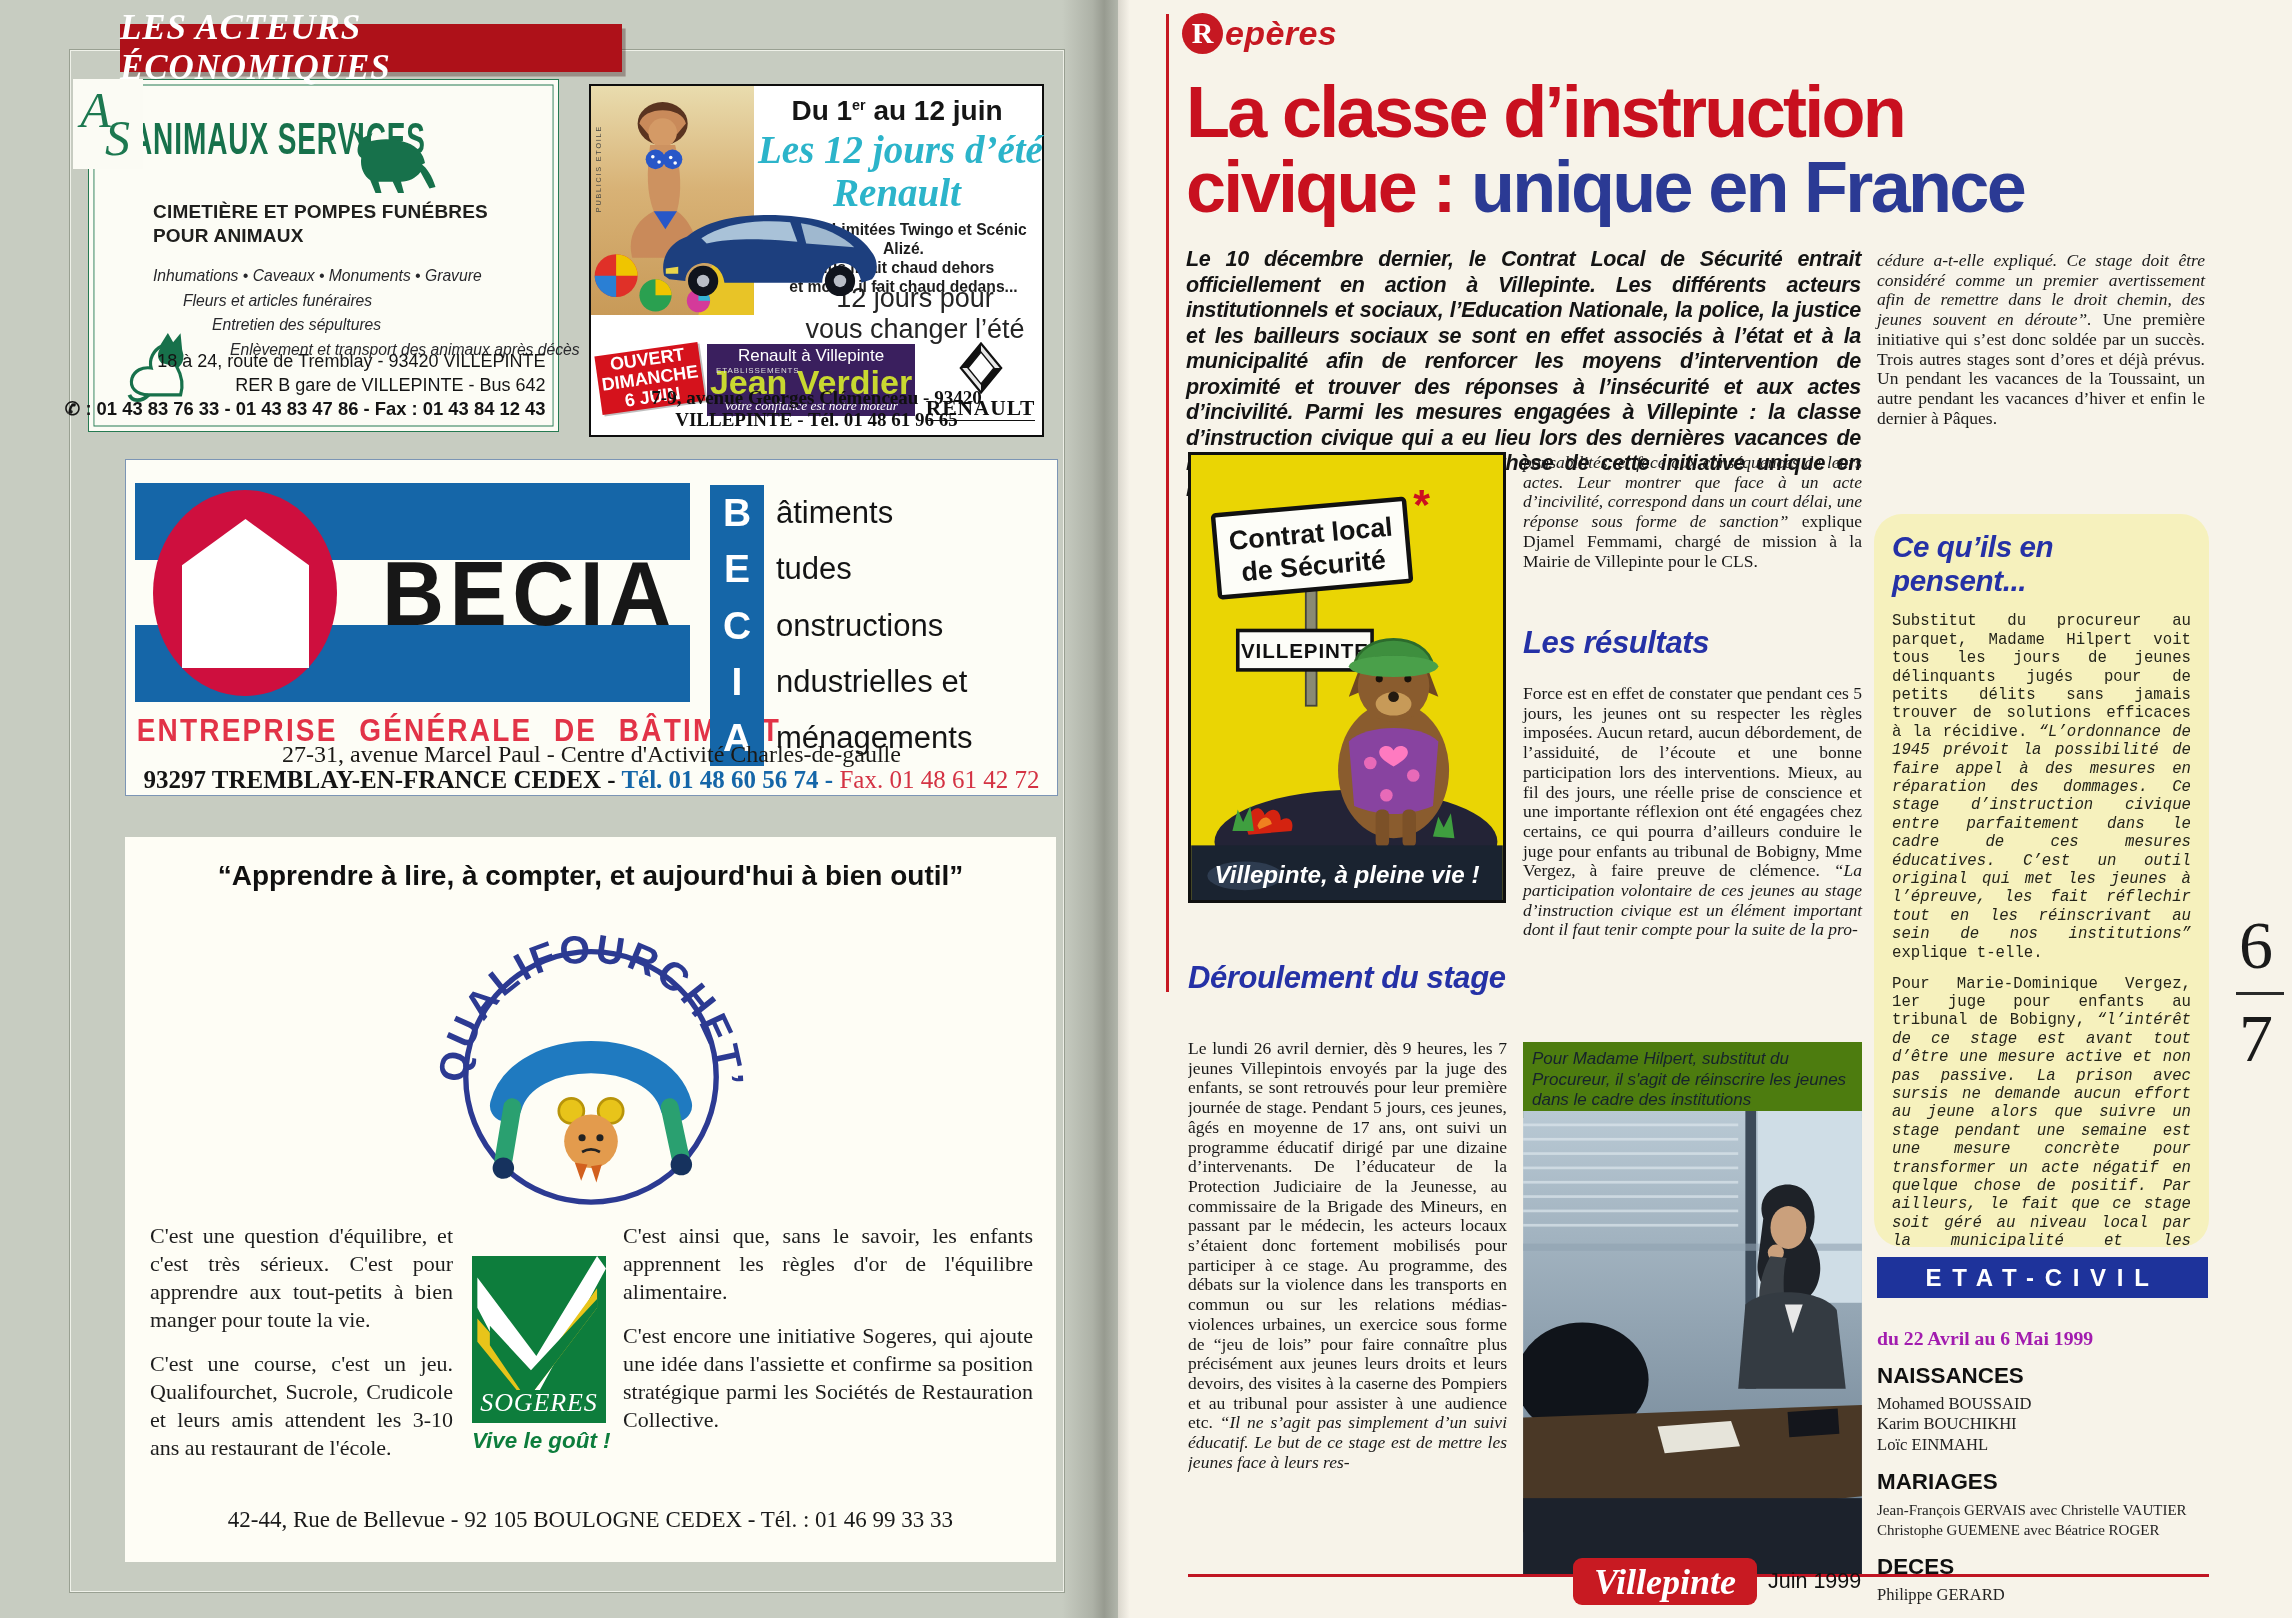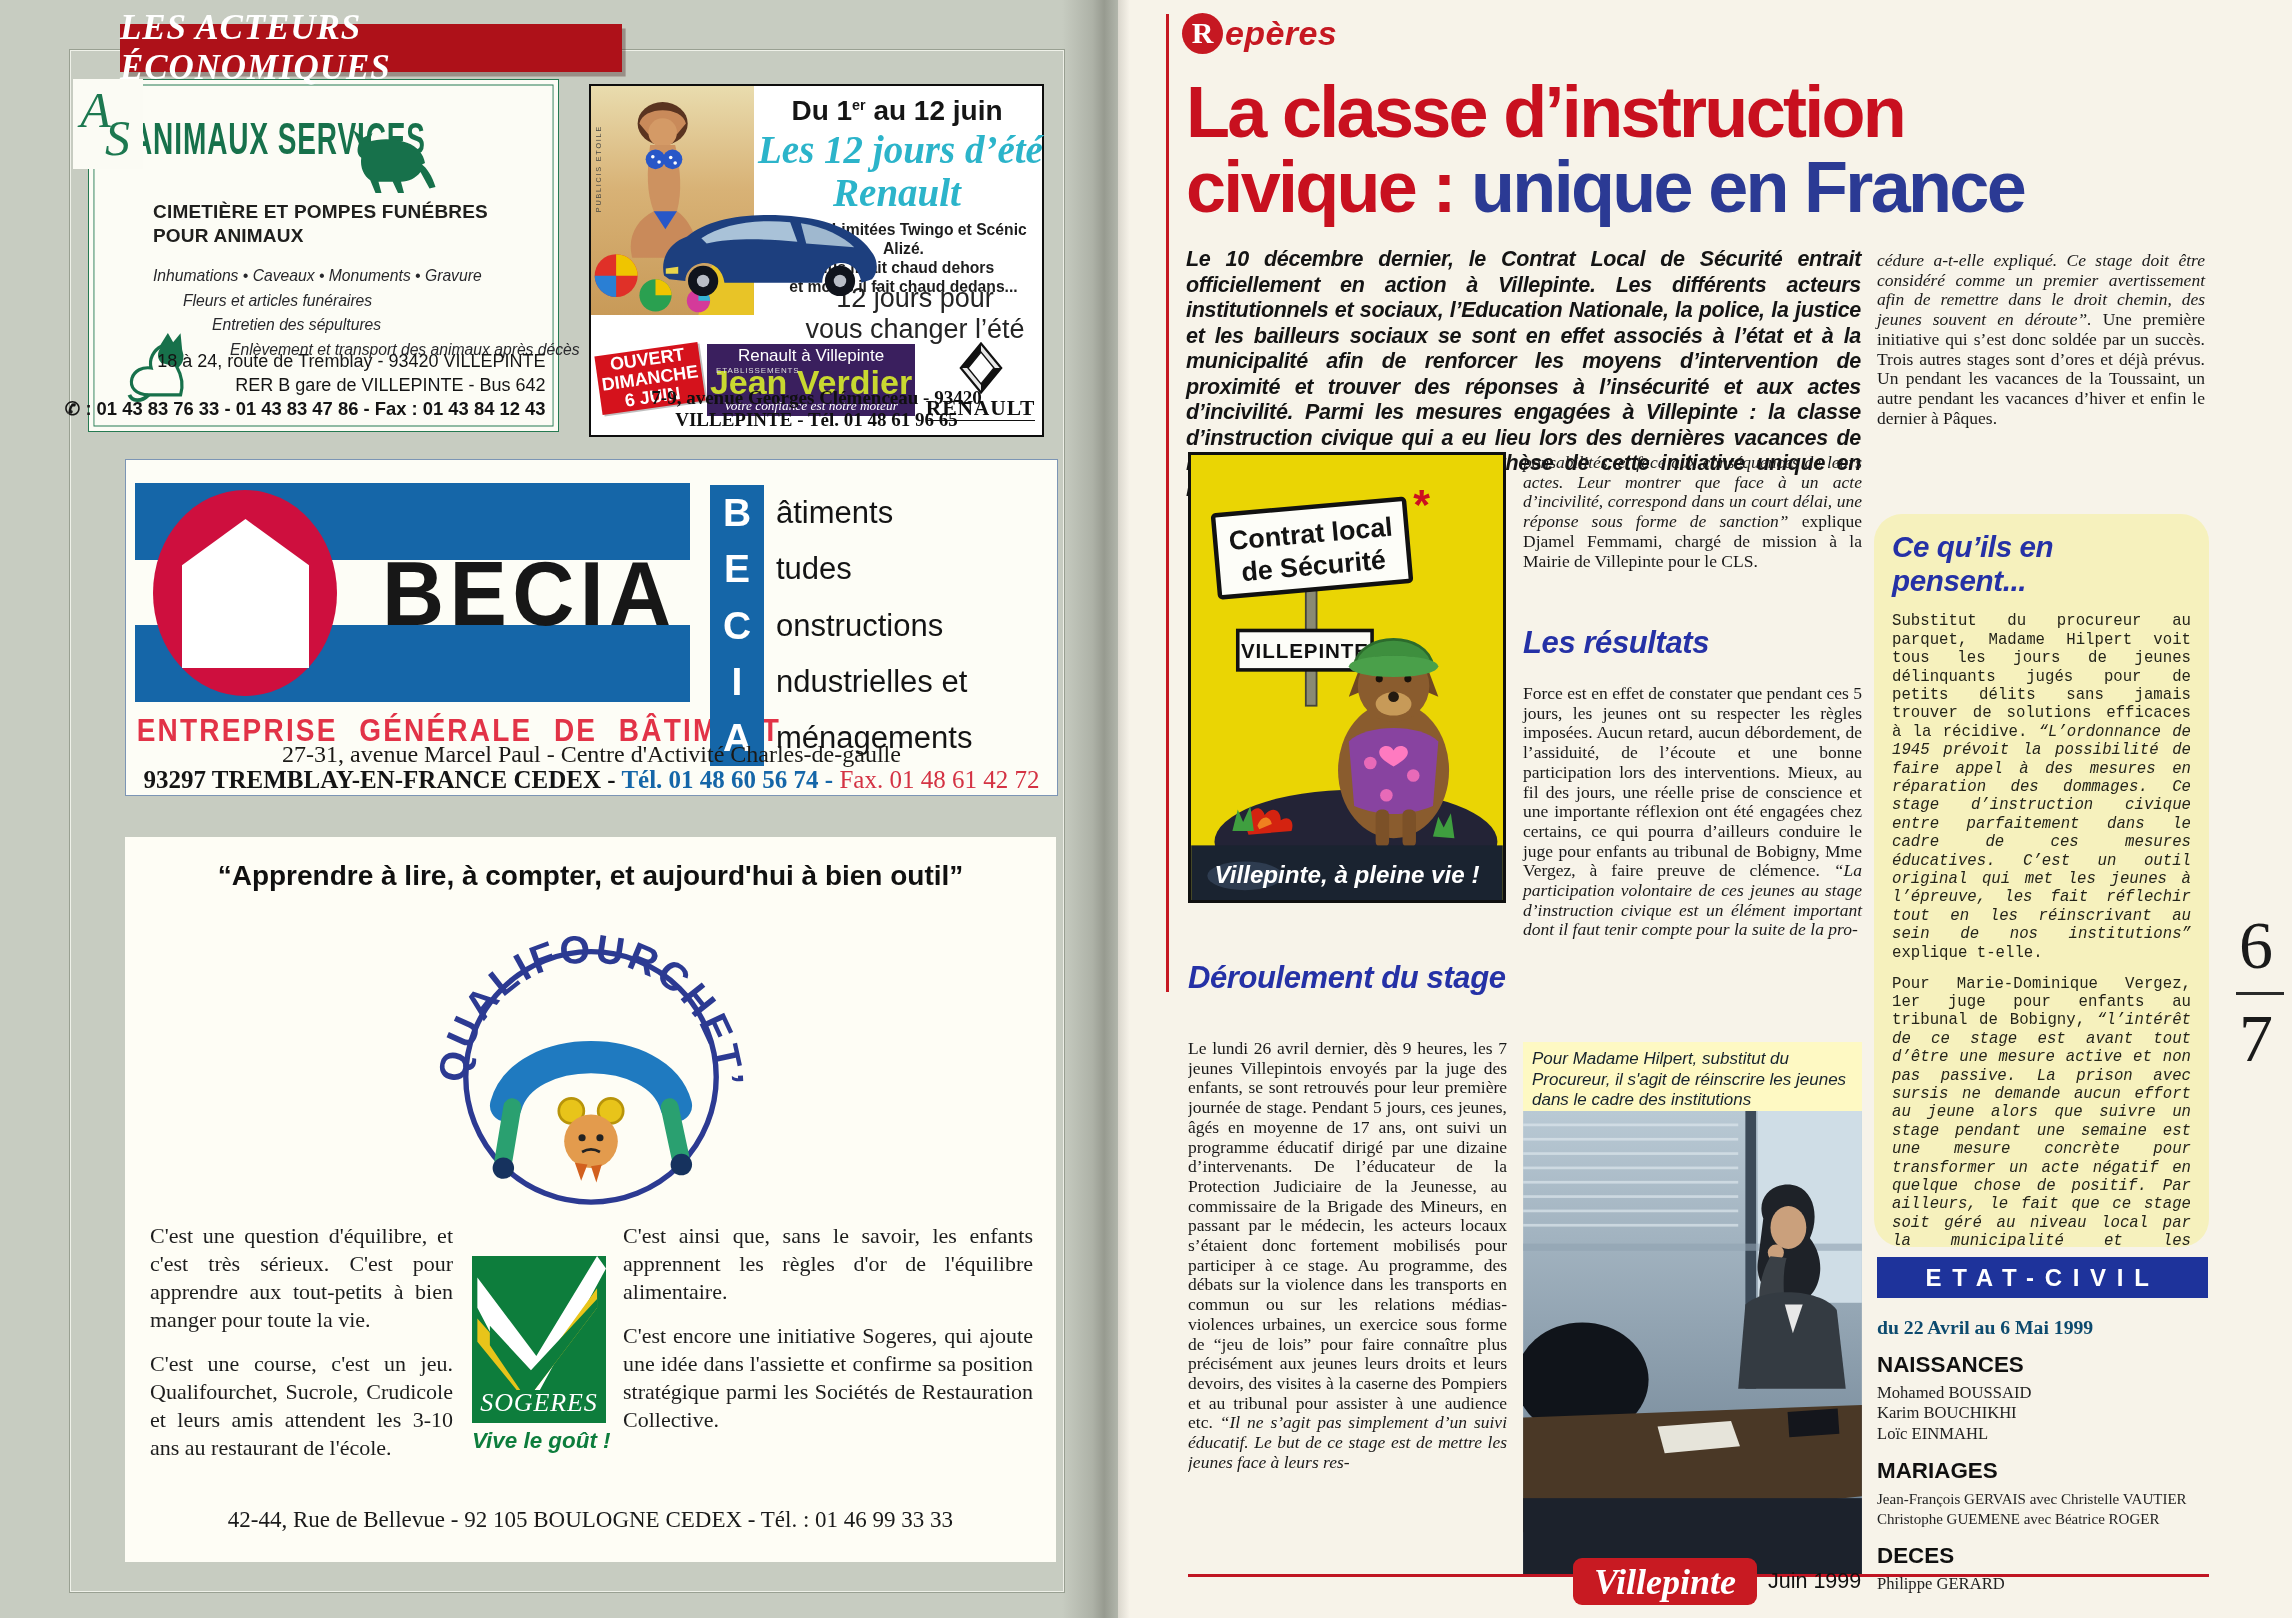--- a/index.html
+++ b/index.html
@@ -101,32 +101,32 @@
   .serif-body{font-family:"Liberation Serif",serif;font-size:17.5px;line-height:19.7px;color:#191919;text-align:justify;}
   .it{font-style:italic;}
   .blue-h{font-size:31px;font-style:italic;font-weight:800;color:#2531a6;letter-spacing:-0.4px;white-space:nowrap;}
 
   .poster{left:70px;top:452px;width:312px;height:445px;border:3.6px solid #101010;background:#ead504;}
   .h-der{left:70px;top:960px;}
   .col1-body{left:70px;top:1039px;width:319px;height:534px;overflow:hidden;}
   .col2-pA{left:405px;top:453px;width:339px;}
   .h-res{left:405px;top:625px;}
   .col2-pB{left:405px;top:684px;width:339px;}
-  .photo-cap{left:405px;top:1042px;width:339px;background:#fef9c3;padding:7.2px 9px;box-sizing:border-box;
+  .photo-cap{left:405px;top:1042px;width:339px;background:#4d7c0f;padding:7.2px 9px;box-sizing:border-box;
              font-style:italic;font-size:17px;line-height:20.6px;color:#16222c;}
   .photo{left:405px;top:1111px;width:339px;height:466px;overflow:hidden;}
   .col3-top{left:759px;top:251px;width:328px;}
   .opinion{left:756px;top:514px;width:335px;height:733px;background:#f6f1bd;padding:16px 18px;box-sizing:border-box;overflow:hidden;border-radius:28px;}
   .op-h{font-size:29.6px;font-style:italic;font-weight:800;color:#2531a6;letter-spacing:-0.4px;margin-bottom:14.3px;}
   .op-p{font-family:Liberation Mono, monospace;font-size:15.7px;line-height:18.4px;color:#24241a;text-align:justify;margin:0 0 12.5px 0;}
 
   .etat{left:759px;top:1257px;width:331px;}
   .ec-banner{height:41px;background:#1e339b;color:#fff;display:flex;align-items:center;justify-content:center;
              font-weight:bold;font-size:24px;letter-spacing:10.7px;}
-  .ec-period{margin-top:18px;font-family:"Liberation Serif",serif;font-weight:bold;font-size:19.7px;color:#0c4a6e;}
+  .ec-period{margin-top:29px;font-family:"Liberation Serif",serif;font-weight:bold;font-size:19.7px;color:#a21caf;}
   .ec-label{margin-top:13.4px;margin-bottom:4.5px;font-size:22.4px;font-weight:800;color:#101010;}
   .ec-name{font-family:"Liberation Serif",serif;font-size:16.6px;line-height:20.6px;color:#222;}
   .ec-name-w{font-size:15px;white-space:nowrap;}
 
   .pg6{left:1121px;top:906px;}.pg7{left:1121px;top:999px;}
   .pgnum{font-family:"Liberation Serif",serif;font-size:68px;color:#1a1a1a;}
   .pg-line{left:1118px;top:992px;width:48px;height:2.7px;background:#2a2a2a;}
   .redrule{left:70px;top:1574px;width:1021px;height:2.7px;background:#c01422;}
   .vp-logo{left:455px;top:1558px;width:184px;height:47px;background:#c81a22;border-radius:9px;color:#fff;
            display:flex;align-items:center;justify-content:center;font-family:"Liberation Serif",serif;

